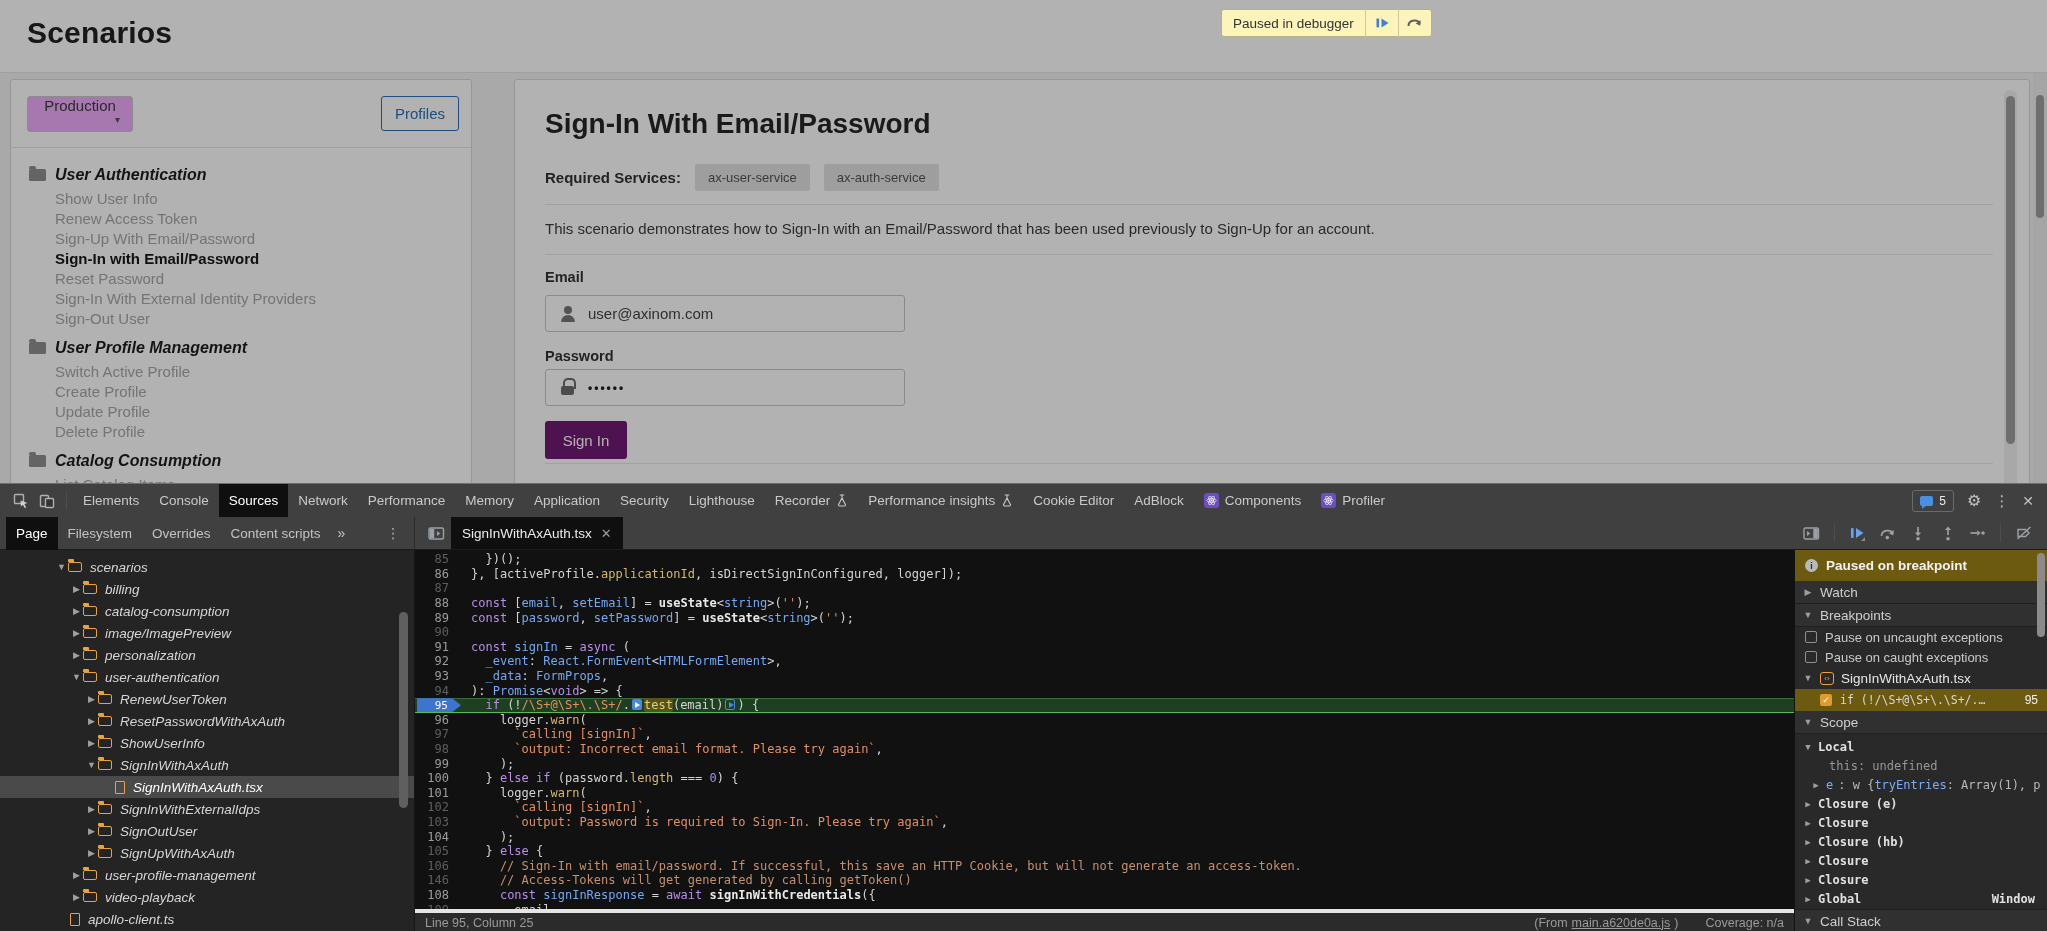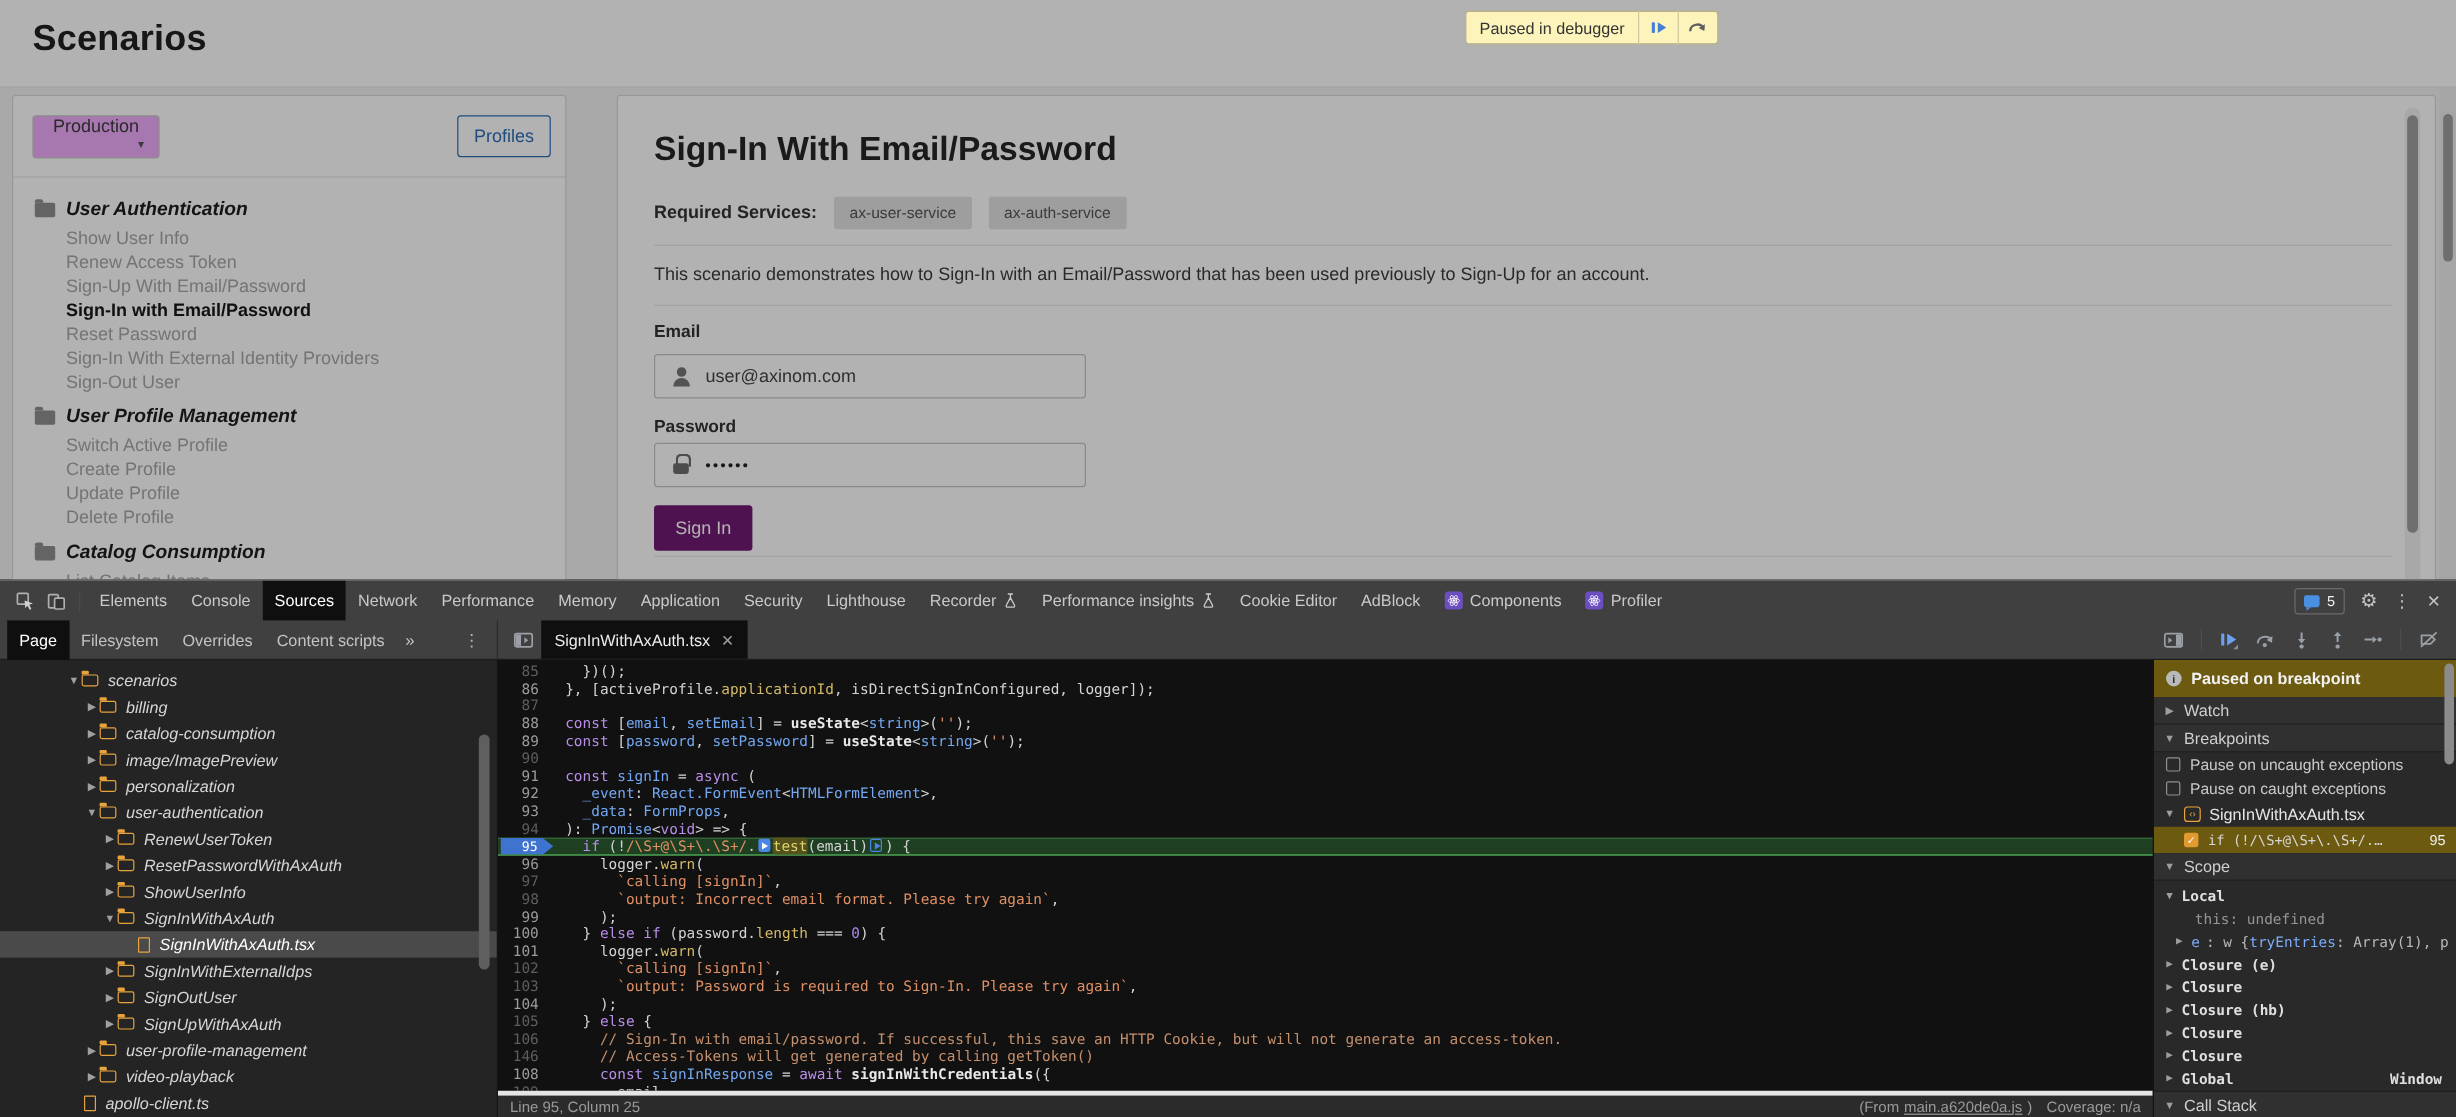--- a/index.html
+++ b/index.html
@@ -123,21 +123,21 @@
   .bp-m { display:inline-block; width:10px; height:11px; border-radius:2px; margin:0 2px; position:relative; vertical-align:-1px; }
   .bp-m1 { background:#4a86e8; }
   .bp-m1::after { content:""; position:absolute; left:3px; top:2.5px; border-left:5px solid #fff; border-top:3px solid transparent; border-bottom:3px solid transparent; }
   .bp-m2 { border:1px solid #4a86e8; }
   .bp-m2::after { content:""; position:absolute; left:2.5px; top:1.8px; border-left:5px solid #4a86e8; border-top:3px solid transparent; border-bottom:3px solid transparent; }
 
   .statusbar { position:absolute; left:415px; top:359px; width:1379px; height:23px; background:#2b2b2b; border-top:4px solid #e5e5e5;
     display:flex; align-items:center; padding:0 10px; font-size:12.5px; color:#9a9a9a; }
   .sb-right { margin-left:auto; display:flex; gap:4px; }
   .sb-link { text-decoration:underline; color:#9a9a9a; }
-  .sb-cov { margin-left:8px; }
+  .sb-cov { margin-left:23px; }
 
   .panel { position:absolute; left:1794px; top:0; width:253px; height:382px; background:#292929; border-left:1px solid #121212;
     font-size:13.5px; color:#cfcfcf; overflow:hidden; }
   .p-banner { height:31px; background:#6d5a11; display:flex; align-items:center; gap:8px; padding:0 10px; color:#f2f2f2; font-weight:bold; }
   .info-ic { width:13px; height:13px; border-radius:50%; background:#b9b9b9; color:#2c2c2c; font-size:9px; font-weight:bold;
     display:flex; align-items:center; justify-content:center; font-style:normal; flex:none; }
   .p-header { height:23px; background:#303030; border-bottom:1px solid #1f1f1f; display:flex; align-items:center; gap:7px; padding:0 8px; }
   .p-arrow { font-size:9px; color:#9e9e9e; width:10px; text-align:center; }
   .p-check { height:20px; display:flex; align-items:center; gap:8px; padding:0 8px 0 10px; font-size:13px; color:#c9c9c9; }
   .cbox { width:12px; height:12px; border:1.5px solid #8f8f8f; border-radius:2px; flex:none; }

